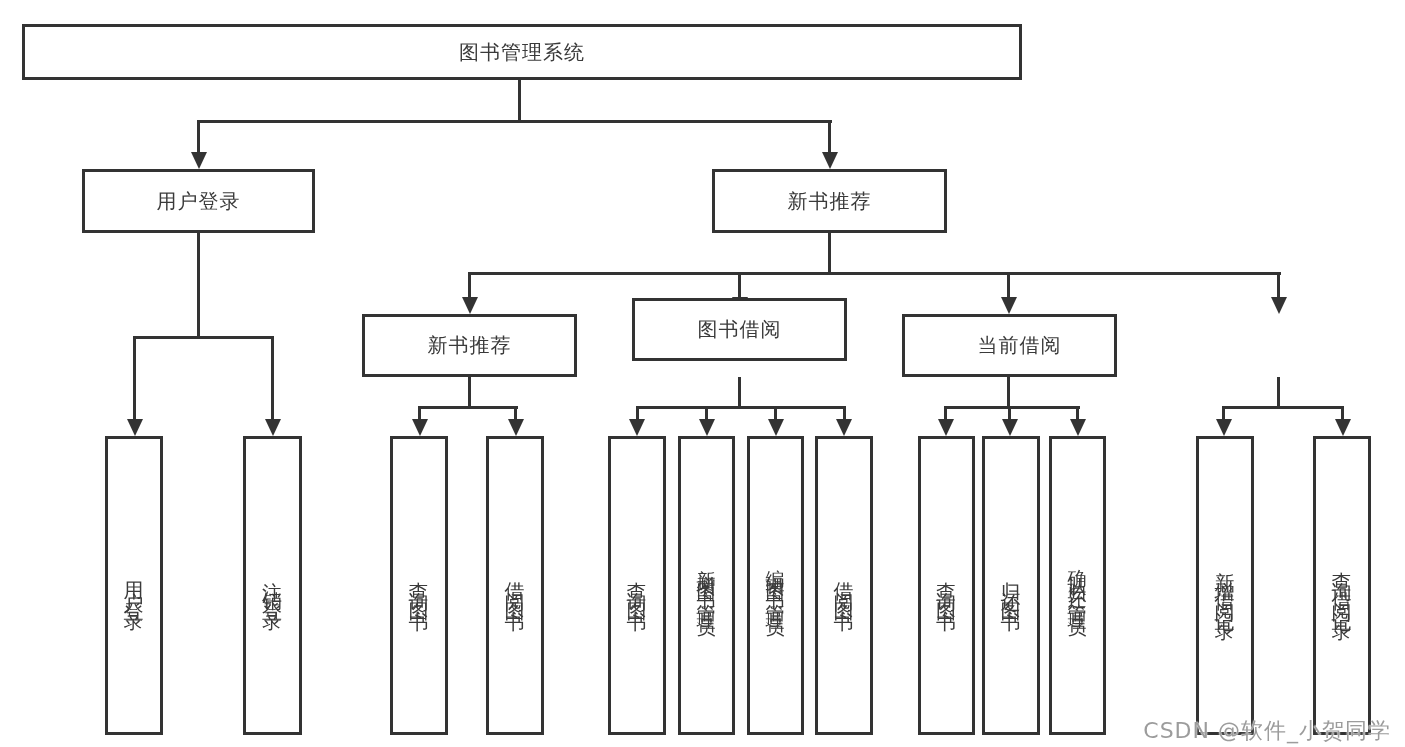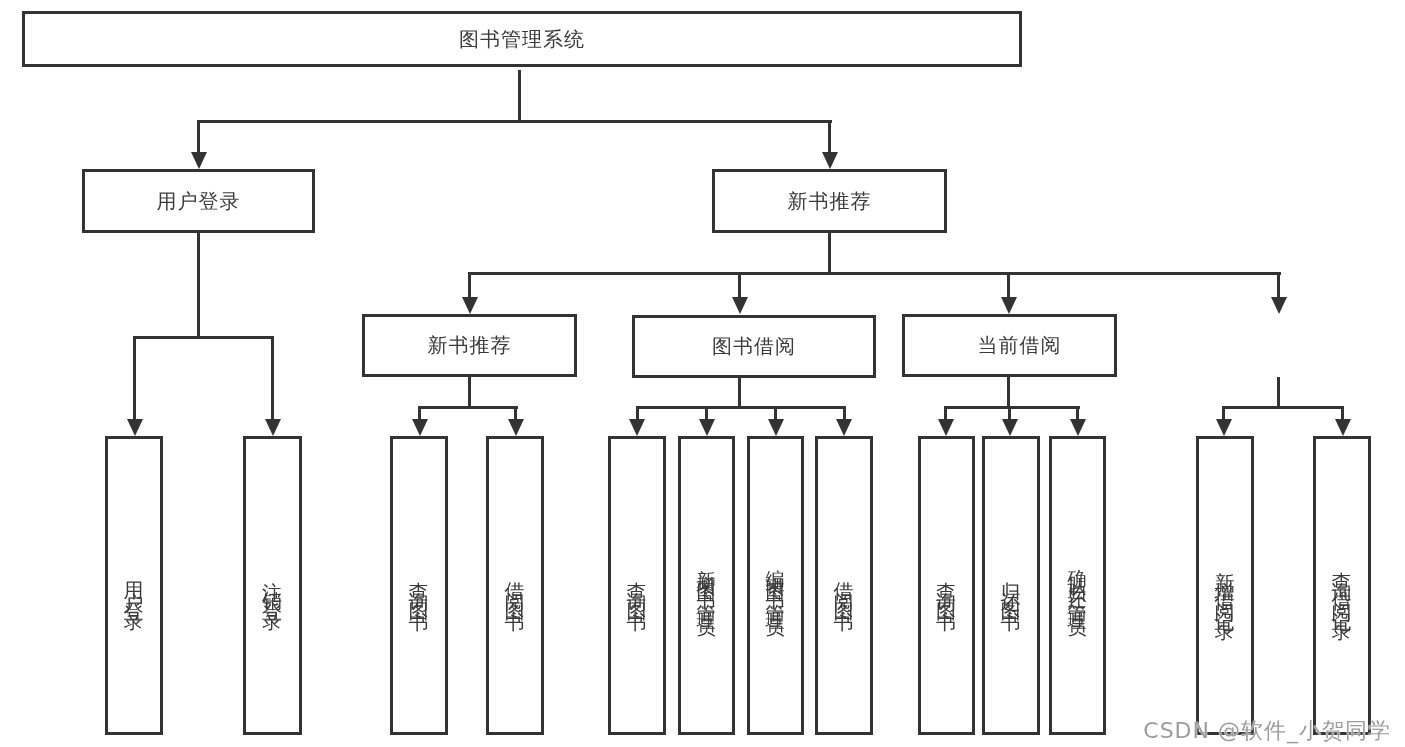--- a/index.html
+++ b/index.html
@@ -65,35 +65,35 @@
     text-shadow:0 0 2px #ffffff,0 0 1px #ffffff;
     z-index:5;
     white-space:nowrap;
   }
 </style>
 </head>
 <body>
 
 <div id="stage">
 
-  <div class="box" style="left:22px;top:11px;width:1000px;height:56px;text-align:right;">
+  <div class="box" style="left:22px;top:24px;width:1000px;height:56px;text-align:right;">
     <span class="lbl">图书管理系统</span>
   </div>
 
   <div class="box" style="left:82px;top:169px;width:233px;height:64px;">
     <span class="lbl">用户登录</span>
   </div>
   <div class="box" style="left:712px;top:169px;width:235px;height:64px;">
     <span class="lbl">新书推荐</span>
   </div>
 
   <div class="box" style="left:362px;top:314px;width:215px;height:63px;">
     <span class="lbl">新书推荐</span>
   </div>
-  <div class="box" style="left:632px;top:315px;width:244px;height:63px;">
+  <div class="box" style="left:632px;top:298px;width:215px;height:63px;">
     <span class="lbl">图书借阅</span>
   </div>
   <div class="box" style="left:902px;top:314px;width:215px;height:63px;padding-left:20px;">
     <span class="lbl">当前借阅</span>
   </div>
 
   <div class="box vbox" style="left:105px;top:436px;width:58px;height:299px;">
     <span class="lbl">用户登录</span>
   </div>
   <div class="box vbox" style="left:243px;top:436px;width:59px;height:299px;">

